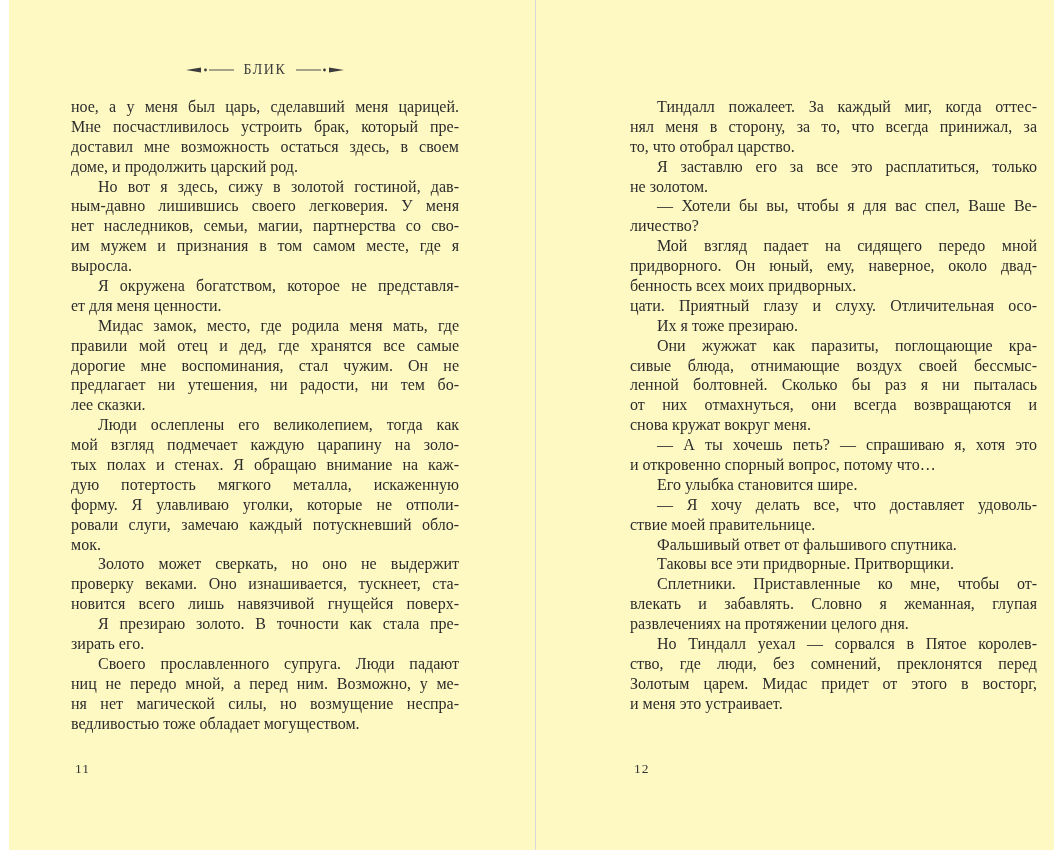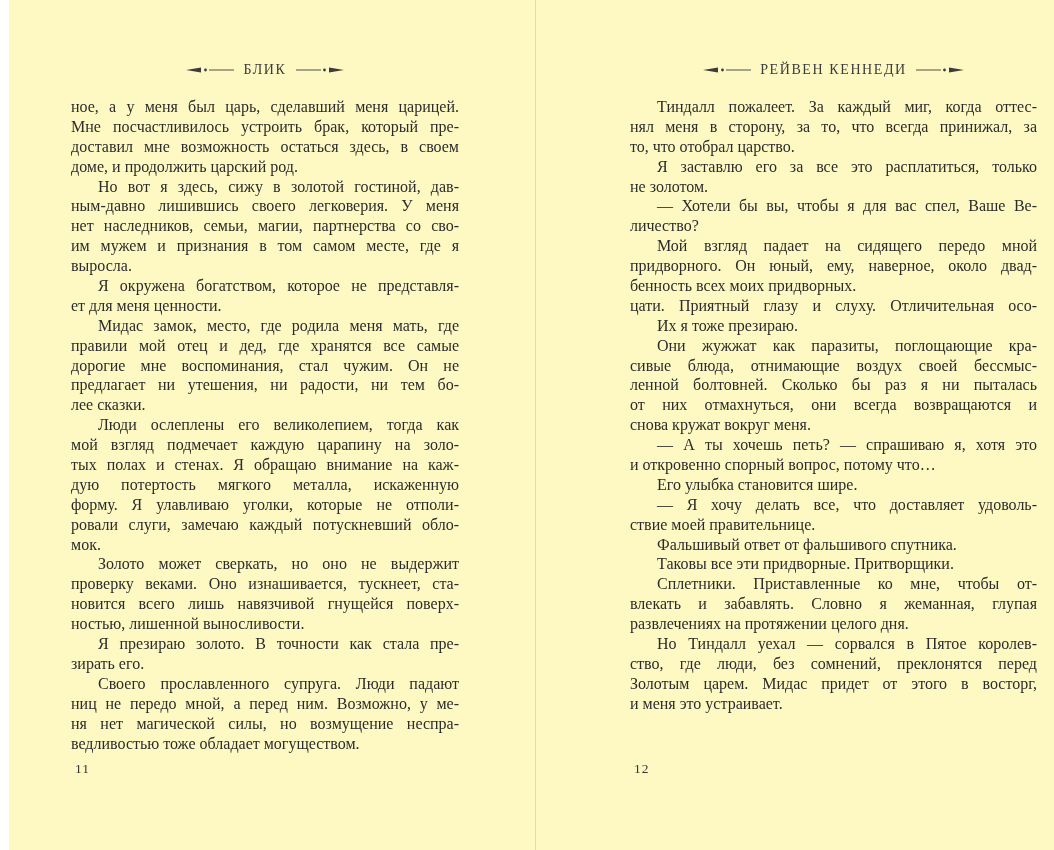--- a/index.html
+++ b/index.html
@@ -127,54 +127,36 @@
           <div class="ln">тых полах и стенах. Я обращаю внимание на каж-</div>
           <div class="ln">дую потертость мягкого металла, искаженную</div>
           <div class="ln">форму. Я улавливаю уголки, которые не отполи-</div>
           <div class="ln">ровали слуги, замечаю каждый потускневший обло-</div>
           <div class="ln last">мок.</div>
         </div>
         <div class="para">
           <div class="ln indent">Золото может сверкать, но оно не выдержит</div>
           <div class="ln">проверку веками. Оно изнашивается, тускнеет, ста-</div>
           <div class="ln">новится всего лишь навязчивой гнущейся поверх-</div>
-          <div class="ln last">ностью, лишенной выносливости.</div>
         </div>
         <div class="para">
           <div class="ln indent">Я презираю золото. В точности как стала пре-</div>
           <div class="ln last">зирать его.</div>
         </div>
         <div class="para">
           <div class="ln indent">Своего прославленного супруга. Люди падают</div>
           <div class="ln">ниц не передо мной, а перед ним. Возможно, у ме-</div>
           <div class="ln">ня нет магической силы, но возмущение неспра-</div>
           <div class="ln last">ведливостью тоже обладает могуществом.</div>
         </div>
       </div>
     <div class="folio">11</div>
   </div>
 
   <div class="page page-right">
-    <div class="running-head">
-      <span>
-        <svg width="48" height="8" viewBox="0 0 48 8" fill="none">
-          <path d="M0 4 L15 1.4 L15 6.6 Z" fill="#3c3c3c"></path>
-          <circle cx="19.5" cy="4" r="1.4" fill="#3c3c3c"></circle>
-          <line x1="23" y1="4" x2="48" y2="4" stroke="#3c3c3c" stroke-width="0.9"></line>
-        </svg>
-      </span>
-      <span>РЕЙВЕН КЕННЕДИ</span>
-      <span>
-        <svg width="48" height="8" viewBox="0 0 48 8" fill="none">
-          <line x1="0" y1="4" x2="25" y2="4" stroke="#3c3c3c" stroke-width="0.9"></line>
-          <circle cx="28.5" cy="4" r="1.4" fill="#3c3c3c"></circle>
-          <path d="M48 4 L33 1.4 L33 6.6 Z" fill="#3c3c3c"></path>
-        </svg>
-      </span>
-    </div>
     <div class="body-text">
         <div class="para">
           <div class="ln indent">Тиндалл пожалеет. За каждый миг, когда оттес-</div>
           <div class="ln">нял меня в сторону, за то, что всегда принижал, за</div>
           <div class="ln last">то, что отобрал царство.</div>
         </div>
         <div class="para">
           <div class="ln indent">Я заставлю его за все это расплатиться, только</div>
           <div class="ln last">не золотом.</div>
         </div>

